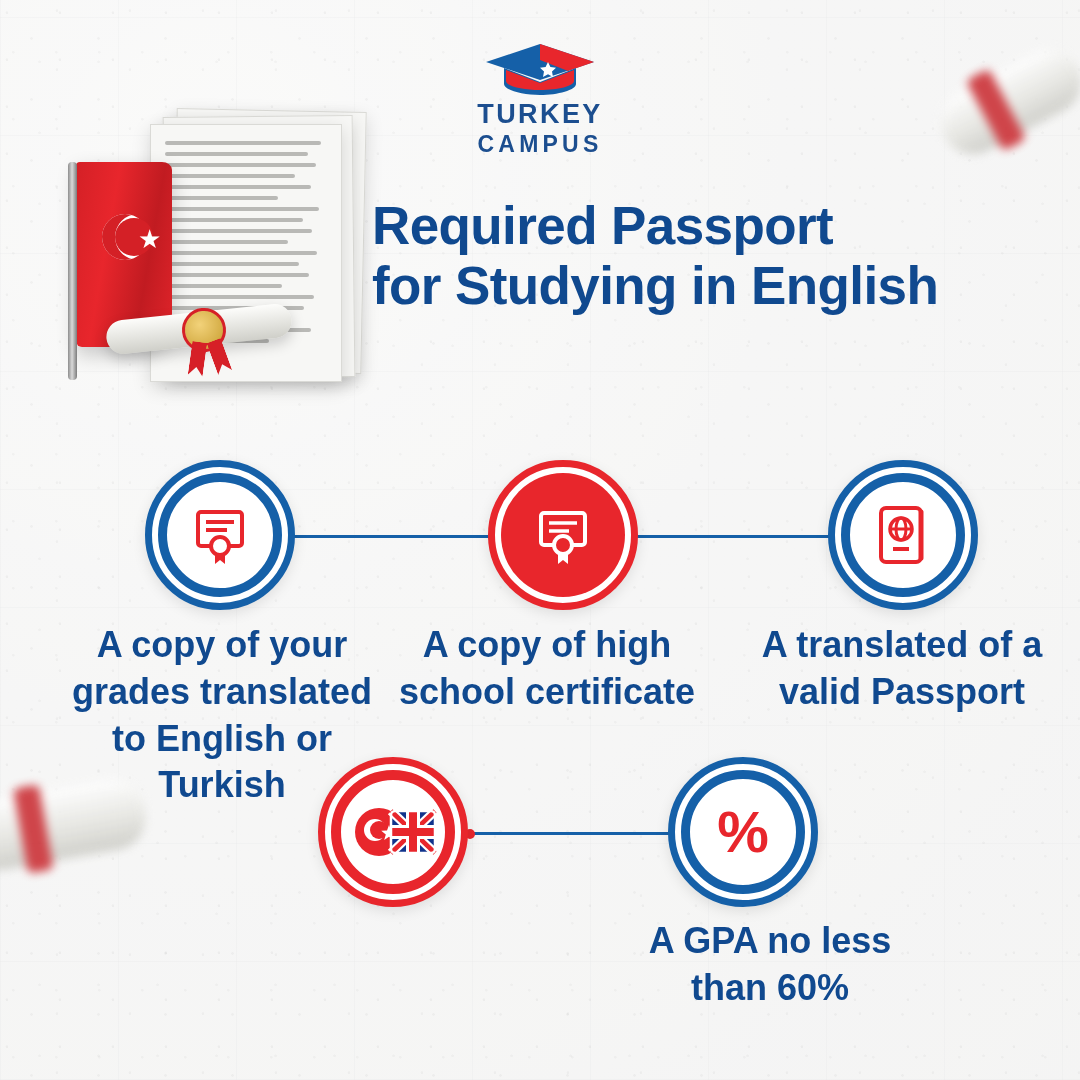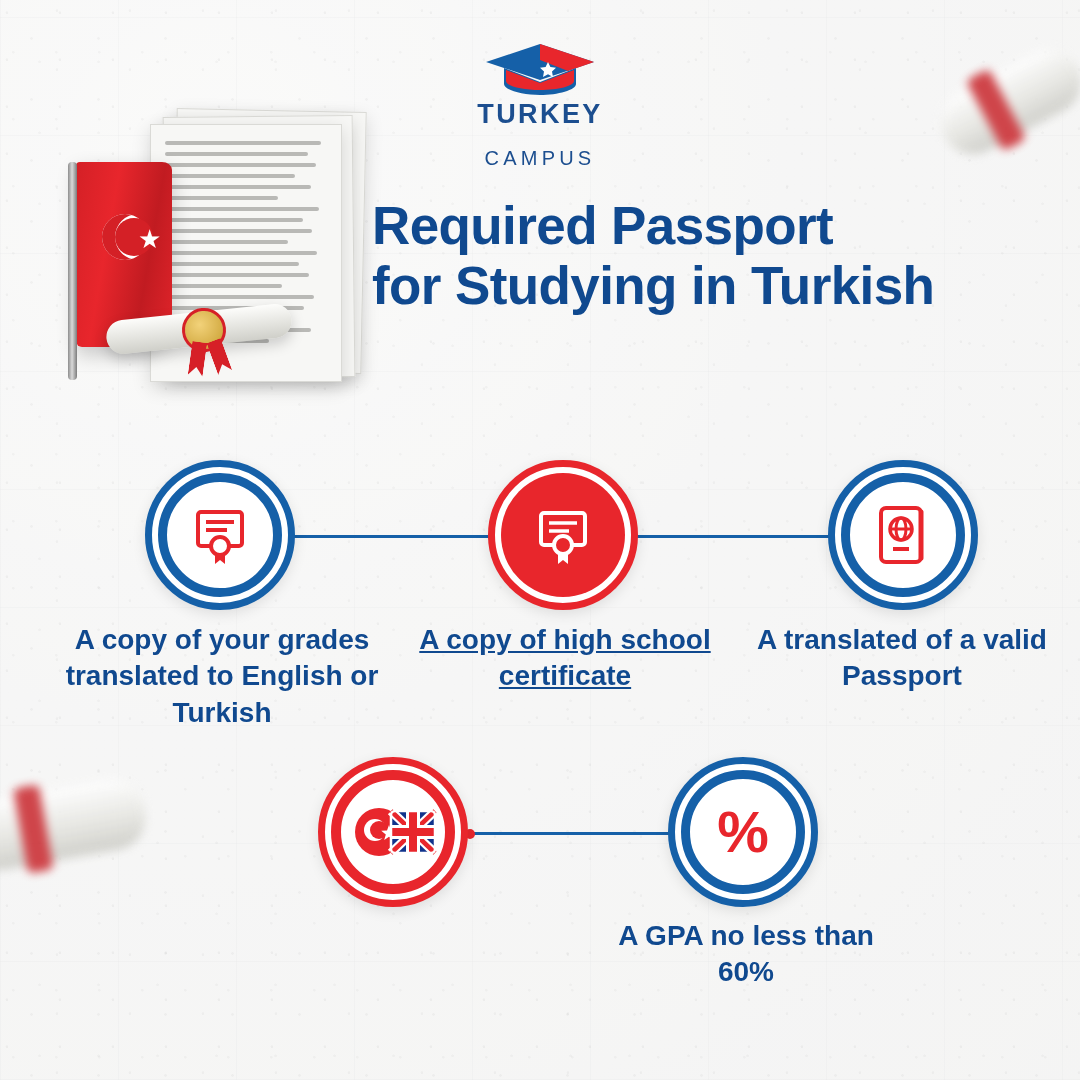--- a/index.html
+++ b/index.html
@@ -32,22 +32,22 @@
   }
 
   
   .logo { position: absolute; top: 40px; left: 0; width: 1080px; text-align: center; }
   .logo-mark { width: 128px; height: 56px; margin: 0 auto 4px; position: relative; }
   .logo-text {
     font-weight: 800; font-size: 27px; letter-spacing: 2.4px;
     color: #1c4e8f; line-height: 1.05;
   }
   .logo-sub {
-    font-weight: 400; font-size: 20px; letter-spacing: 4.2px;
-    color: #1c4e8f; margin-top: 19px;
+    font-weight: 700; font-size: 23px; letter-spacing: 4.2px;
+    color: #1c4e8f; margin-top: 3px;
   }
 
   
   .headline {
     position: absolute; top: 196px; left: 372px; width: 664px;
     color: #10498f; font-weight: 800; font-size: 53px; line-height: 1.14;
     letter-spacing: -0.6px;
   }
 
   
@@ -143,39 +143,39 @@
   }
   .connector::before, .connector::after {
     content: ""; position: absolute; top: -3.5px; width: 10px; height: 10px;
     border-radius: 50%; background: #e8262c;
   }
   .connector::before { left: -5px; }
   .connector::after  { right: -5px; }
 
   .caption {
     position: absolute; text-align: center; color: #10498f;
-    font-weight: 800; font-size: 28px; line-height: 1.3;
+    font-weight: 800; font-size: 36px; line-height: 1.3;
   }
 
   
   #node-grades   { left: 145px; top: 460px; }
   #node-hs       { left: 488px; top: 460px; }
   #node-passport { left: 828px; top: 460px; }
   #node-lang     { left: 318px; top: 757px; }
   #node-gpa      { left: 668px; top: 757px; }
 
   #conn-1 { left: 288px; top: 535px; width: 205px; }
   #conn-2 { left: 630px; top: 535px; width: 205px; }
   #conn-3 { left: 470px; top: 832px; width: 205px; }
 
   #cap-grades   { left: 52px;  top: 622px; width: 340px; }
-  #cap-hs       { left: 410px; top: 622px; width: 310px; text-decoration: underline; }
+  #cap-hs       { left: 392px; top: 622px; width: 310px; }
   #cap-passport { left: 742px; top: 622px; width: 320px; }
   #cap-lang     { left: 222px; top: 918px; width: 350px; }
-  #cap-gpa      { left: 600px; top: 918px; width: 292px; }
+  #cap-gpa      { left: 624px; top: 918px; width: 292px; }
 </style>
 </head>
 <body>
 
 <div class="canvas">
   <div class="grain"></div>
 
   <div class="blur-diploma bd-tr">
     <div class="bd-roll"></div>
       <div class="bd-band"></div>
@@ -194,21 +194,21 @@
         <path d="M30 30 L64 43 L98 30 L98 41 C98 46 82 50 64 50 C46 50 30 46 30 41 Z" fill="#e8262c"></path>
         <polygon points="72,22 74.4,27 80,27.7 76,31.4 77,37 72,34.3 67,37 68,31.4 64,27.7 69.6,27" fill="#ffffff"></polygon>
       </svg>
     </div>
     <div class="logo-text">TURKEY</div>
     <div class="logo-sub">CAMPUS</div>
   </div>
 
   <div class="headline">
     <div>Required Passport</div>
-    <div>for Studying in Turkish</div>
+    <div>for Studying in English</div>
   </div>
 
   <div class="hero">
     <div class="doc-stack">
       <div class="doc-sheet doc-back1"></div>
       <div class="doc-sheet doc-back2"></div>
       <div class="doc-sheet doc-front">
         <div class="ar-line" style="width:96%"></div>
         <div class="ar-line" style="width:88%"></div>
         <div class="ar-line" style="width:93%"></div>

